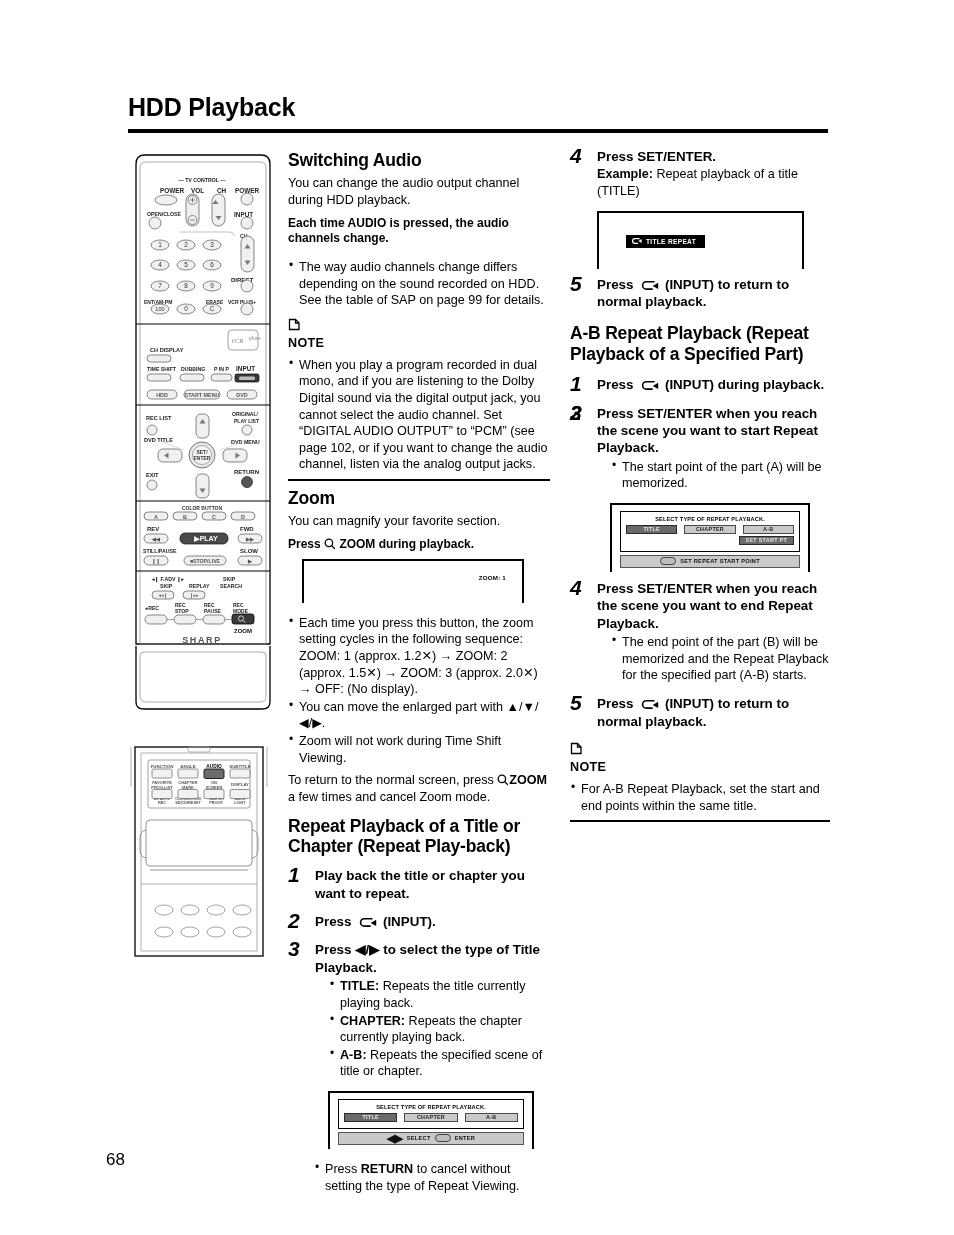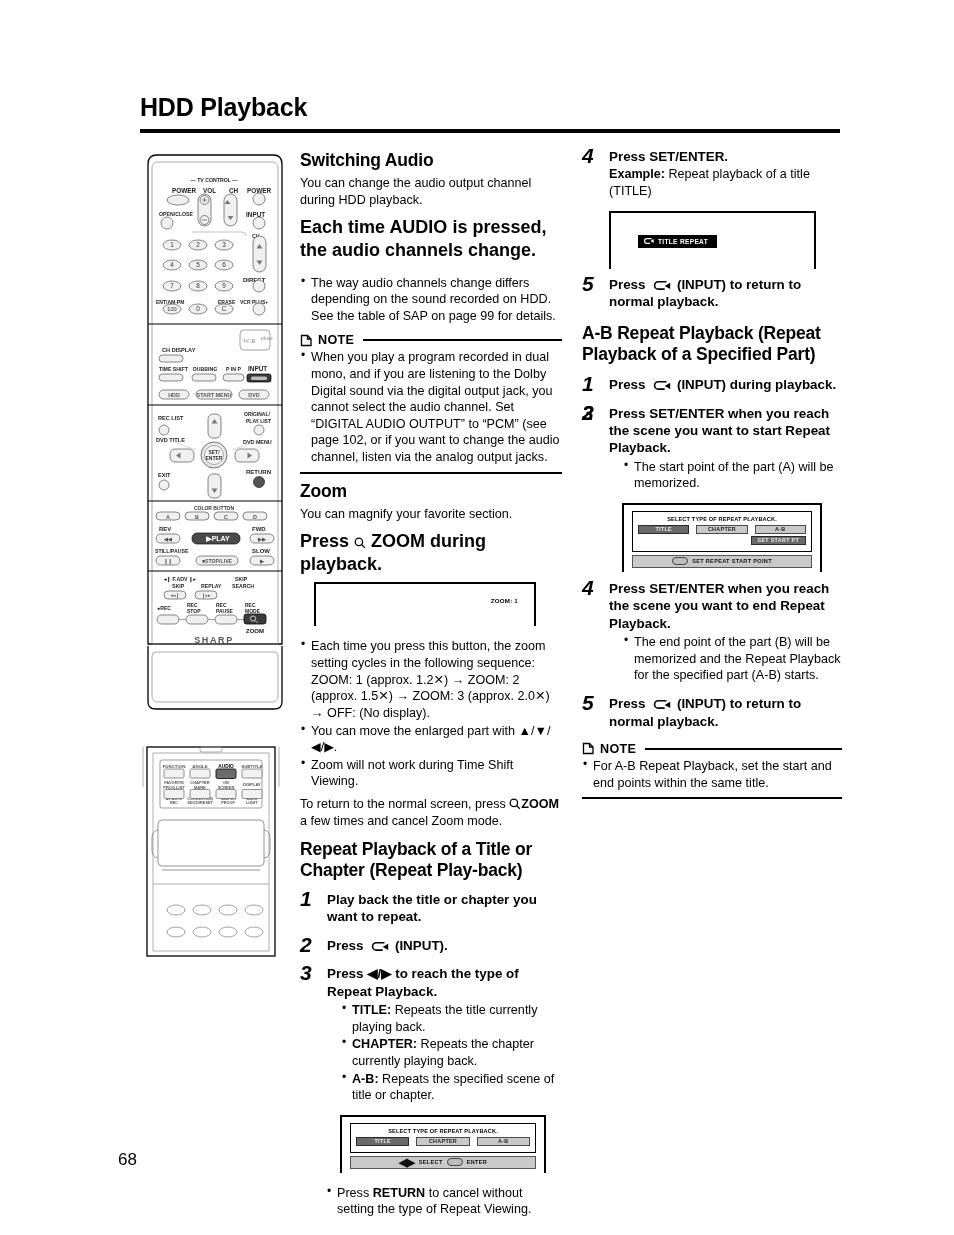--- a/index.html
+++ b/index.html
@@ -1,49 +1,49 @@
 <!DOCTYPE html>
 <html><head>
 <meta charset="utf-8">
 <style>
   html,body{margin:0;padding:0;background:#fff;}
   body{width:954px;height:1235px;position:relative;font-family:"Liberation Sans",sans-serif;color:#000;-webkit-font-smoothing:antialiased;}
-  .page{position:absolute;left:12px;top:0;width:784px;height:1235px;}
+  .page{position:absolute;left:0;top:0;width:784px;height:1235px;}
 
   
   .page-title{position:absolute;left:128px;top:93px;font-size:25px;font-weight:bold;letter-spacing:-.2px;}
   .title-rule{position:absolute;left:128px;top:129px;width:700px;height:4px;background:#000;}
 
   
   .col-remote{position:absolute;left:128px;top:152px;width:150px;}
   .col1{position:absolute;left:288px;top:150px;width:262px;}
   .col2{position:absolute;left:570px;top:148px;width:260px;}
 
   .pagenum{position:absolute;left:106px;top:1150px;font-size:17px;font-weight:normal;}
 
   
   h2.sec{font-size:17.5px;font-weight:bold;margin:0 0 5px 0;line-height:1.16;letter-spacing:-.2px;}
   p.body{font-size:12.6px;line-height:1.33;margin:0 0 7px 0;}
-  p.lead{font-size:18px;font-weight:bold;line-height:1.3;margin:0 0 4px 0;}
+  p.lead{font-size:12px;font-weight:bold;line-height:1.3;margin:0 0 4px 0;}
   .b{font-weight:bold;}
   ul.bl{list-style:none;margin:12px 0 6px 0;padding:0;}
   ul.bl li{font-size:12.6px;line-height:1.32;position:relative;padding-left:11px;margin-bottom:1px;}
   ul.bl li:before{content:"\2022";position:absolute;left:1px;top:-1px;font-size:12px;}
   ul.bl.ind{margin-left:14px;}
 
   
   .step{position:relative;padding-left:27px;margin-bottom:11px;}
   .step .num{position:absolute;left:0;top:-4px;font-size:21px;font-weight:bold;font-style:italic;font-family:"Liberation Sans",sans-serif;}
   .step .txt{font-size:13.4px;font-weight:bold;line-height:1.3;}
   .step .sub{font-size:12.6px;font-weight:normal;line-height:1.32;margin-top:1px;}
   .step .sub .b{font-weight:bold;}
 
   
   .note{margin-top:9px;margin-bottom:6px;}
-  .note-head{display:flex;align-items:center;gap:5px;}
+  .note-head{display:flex;gap:5px;flex-direction:column;}
   .note-head .lbl{font-size:12.6px;font-weight:bold;letter-spacing:.3px;}
   .note-head .rule{flex:1;height:2px;background:#000;margin-left:4px;}
   .note ul{margin-top:2px;}
   .note-bot{height:2px;background:#000;margin-top:4px;}
 
   
   .sec-rule{height:2px;background:#000;margin:4px 0 7px 0;}
 
   
   .ico{display:inline-block;vertical-align:-2px;}
@@ -451,21 +451,21 @@
       <div class="step">
         <span class="num">2</span>
         <div class="txt"><span>Press </span><svg class="ico ico-input" viewBox="0 0 26 12">
               <path d="M19 3 h-9 a4 4 0 0 0 0 8 h7" fill="none" stroke="#000" stroke-width="1.8"></path>
               <path d="M17 7.5l6 3.5v-7z" fill="#000"></path>
             </svg><span> (INPUT).</span></div>
       </div>
 
       <div class="step">
         <span class="num">3</span>
-        <div class="txt">Press ◀/▶ to reach the type of Repeat Playback.</div>
+        <div class="txt">Press ◀/▶ to select the type of Title Playback.</div>
         <ul class="bl ind" style="margin-top:2px">
           <li><span class="b">TITLE:</span><span> Repeats the title currently playing back.</span></li>
           <li><span class="b">CHAPTER:</span><span> Repeats the chapter currently playing back.</span></li>
           <li><span class="b">A-B:</span><span> Repeats the specified scene of title or chapter.</span></li>
         </ul>
       </div>
 
       <div class="osd-wrap" style="width:206px;margin:4px 0 6px 40px;">
         <div class="osd">
           <div class="hdr">SELECT TYPE OF REPEAT PLAYBACK.</div>

